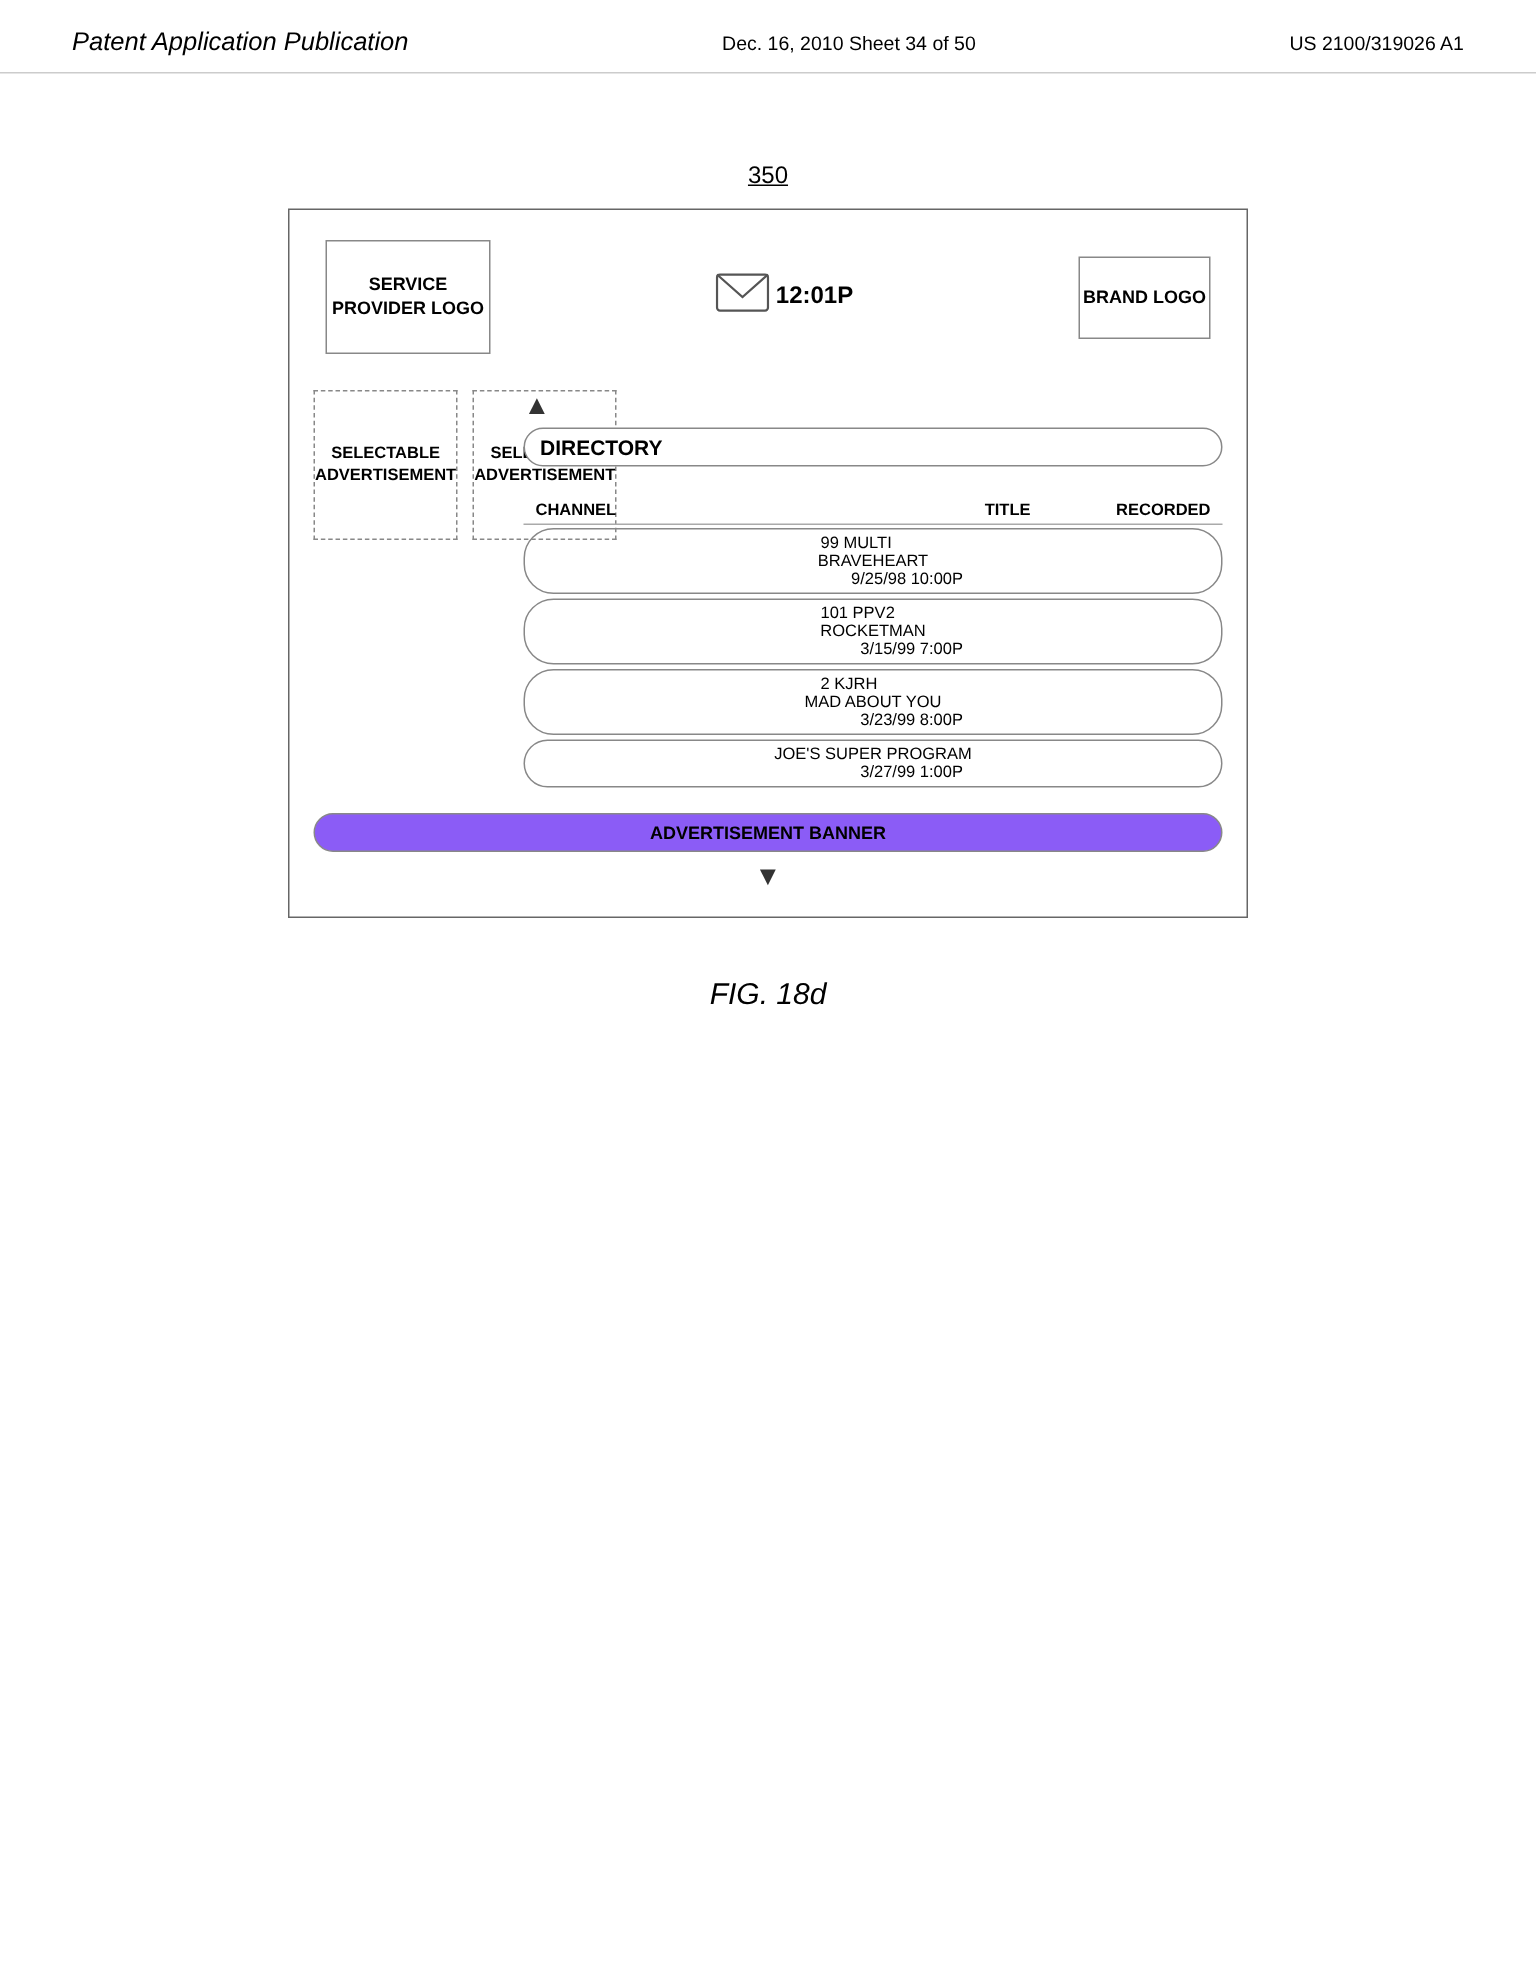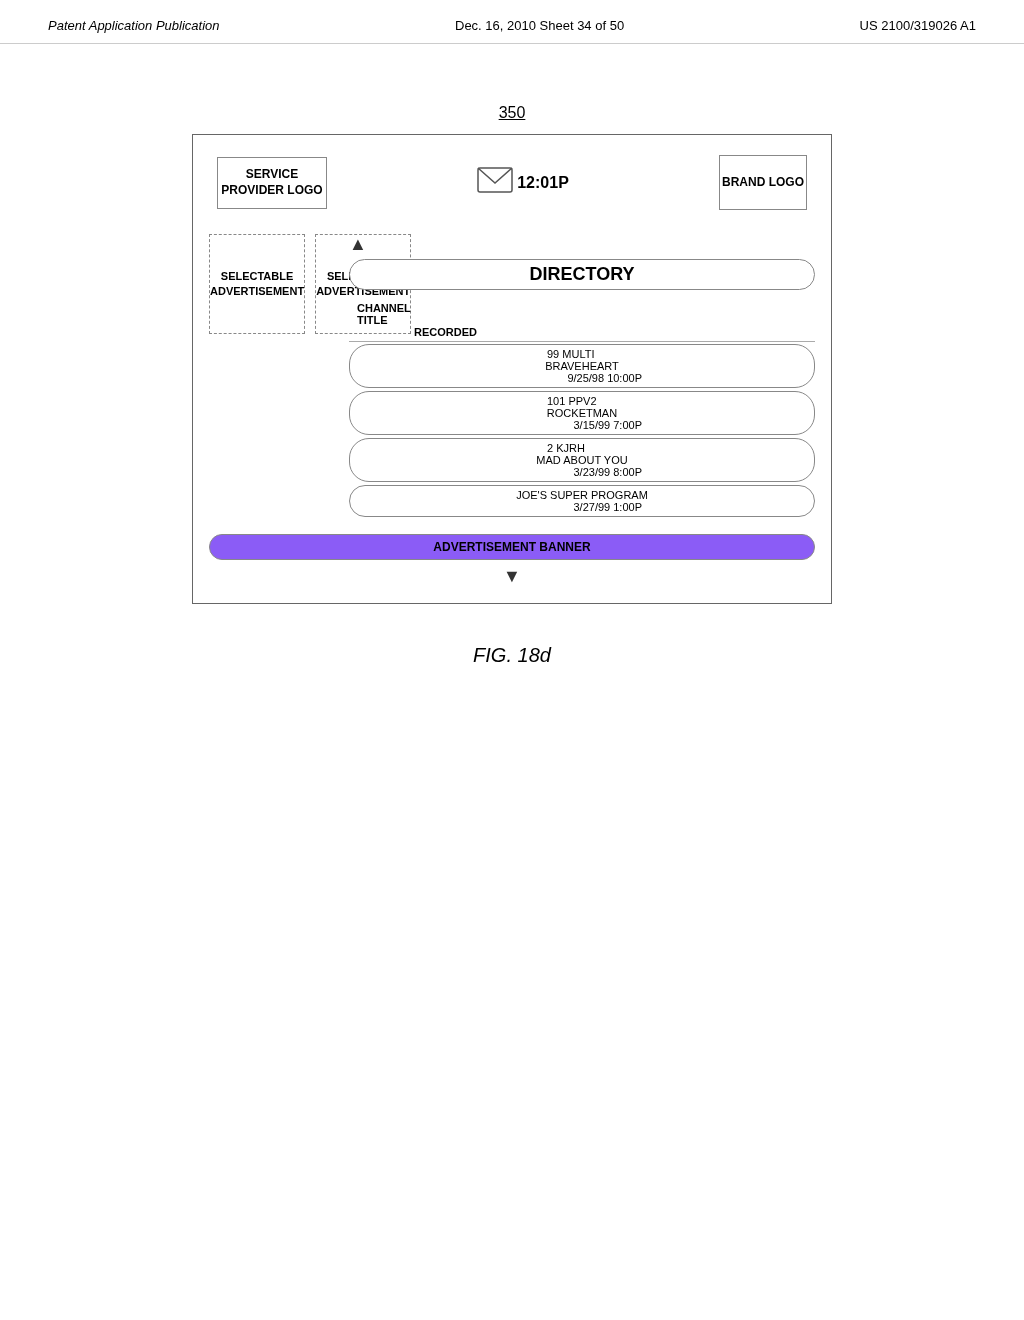--- a/index.html
+++ b/index.html
@@ -18,21 +18,21 @@
       display: flex;
       justify-content: space-between;
       align-items: center;
       padding: 18px 48px 10px 48px;
       font-size: 13px;
       border-bottom: 1px solid #ccc;
     }
 
     .patent-header-left {
       font-style: italic;
-      font-size: 13px;
+      font-size: 17px;
     }
 
     .patent-header-center {
       font-size: 13px;
     }
 
     .patent-header-right {
       font-size: 13px;
     }
 
@@ -66,21 +66,21 @@
       display: flex;
       justify-content: space-between;
       align-items: center;
       margin-bottom: 20px;
       padding: 4px 8px;
     }
 
     .service-provider-box {
       border: 1.5px solid #888;
       width: 110px;
-      height: 52px;
+      height: 76px;
       display: flex;
       align-items: center;
       justify-content: center;
       text-align: center;
       font-size: 12px;
       font-weight: bold;
       line-height: 1.3;
     }
 
     .clock-area {
@@ -160,42 +160,41 @@
       font-size: 18px;
       margin-bottom: 4px;
       margin-left: 0;
       color: #333;
     }
 
     
     .directory-title-row {
       border: 1.5px solid #888;
       border-radius: 20px;
-      text-align: center;
-      font-size: 18px;
+      text-align: left;
+      font-size: 14px;
       font-weight: bold;
       padding: 4px 10px;
-      margin-bottom: 9px;
+      margin-bottom: 20px;
       background: #fff;
     }
 
     
     .dir-col-headers {
       display: flex;
       justify-content: space-between;
       padding: 3px 8px;
       font-size: 11px;
       font-weight: bold;
       border-bottom: 1px solid #aaa;
       margin-bottom: 2px;
-      flex-direction: column;
     }
 
     .dir-col-channel { width: 70px; }
-    .dir-col-title { flex: 1; text-align: left; }
+    .dir-col-title { flex: 1; text-align: right; }
     .dir-col-recorded { width: 120px; text-align: right; }
 
     
     .dir-row {
       display: flex;
       align-items: center;
       margin-bottom: 3px;
     }
 
     .dir-row-inner {

